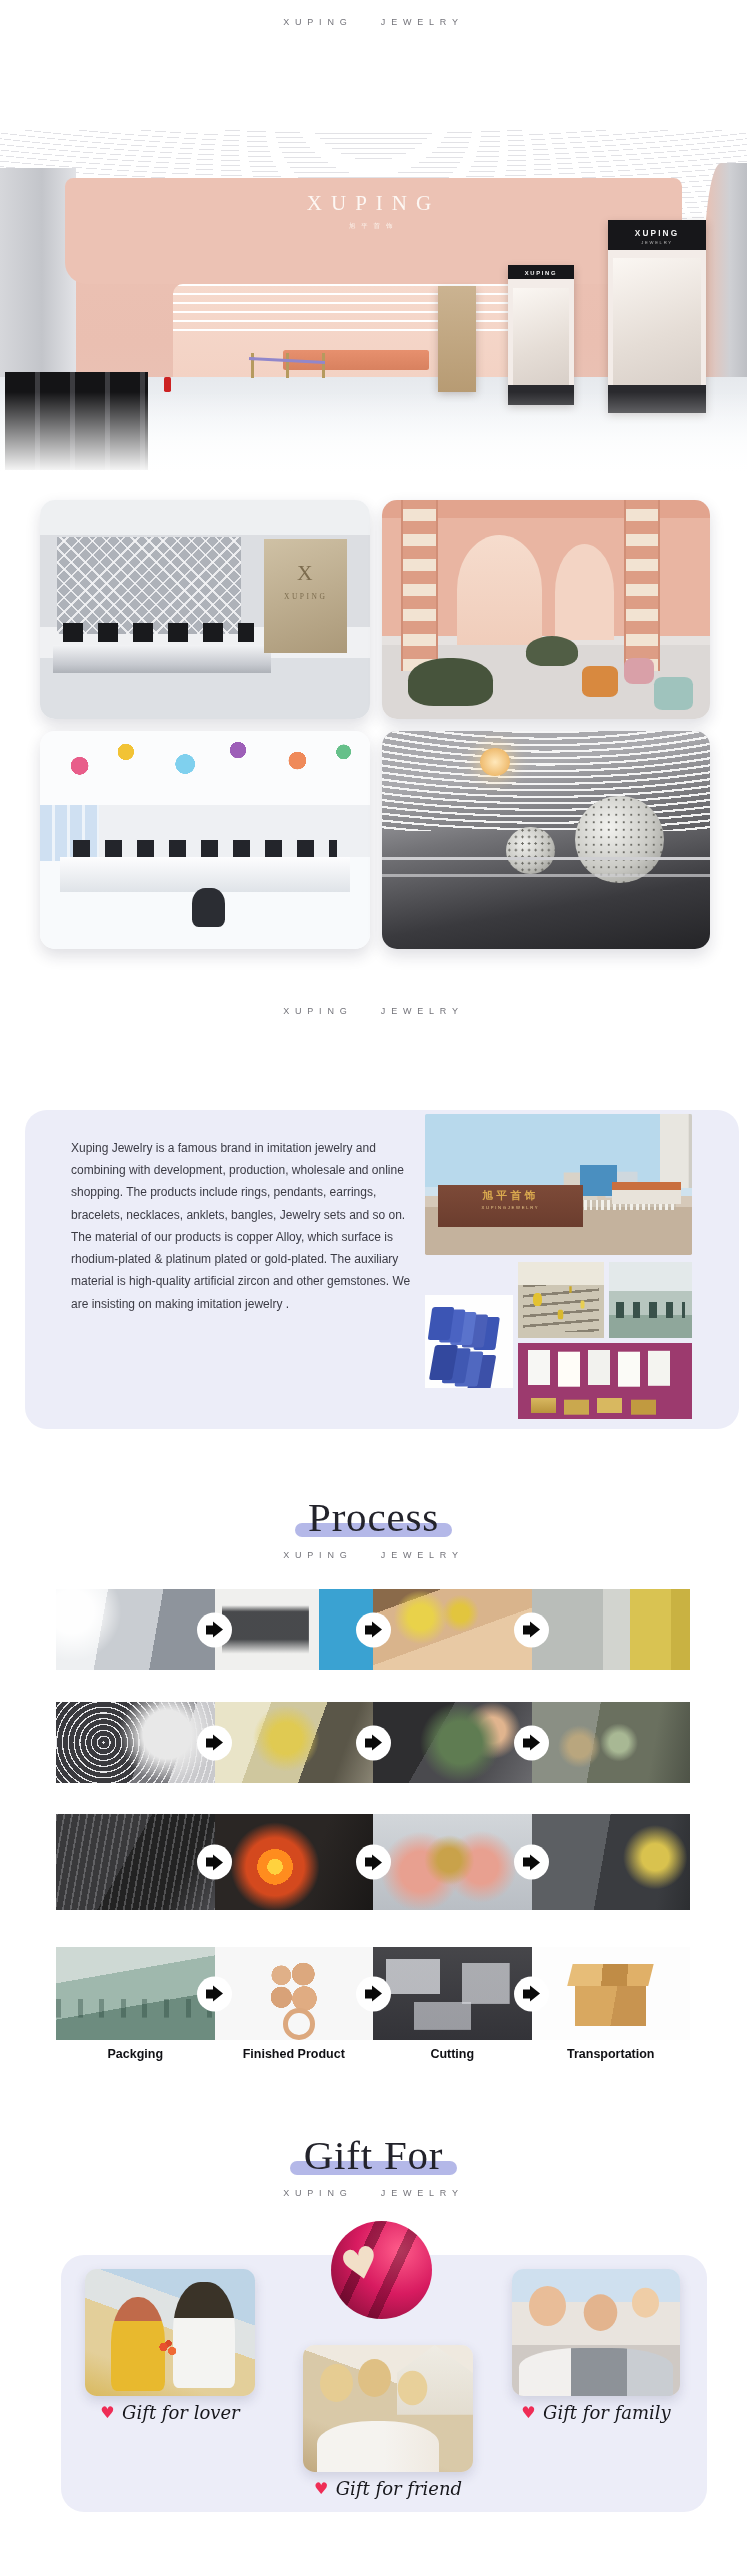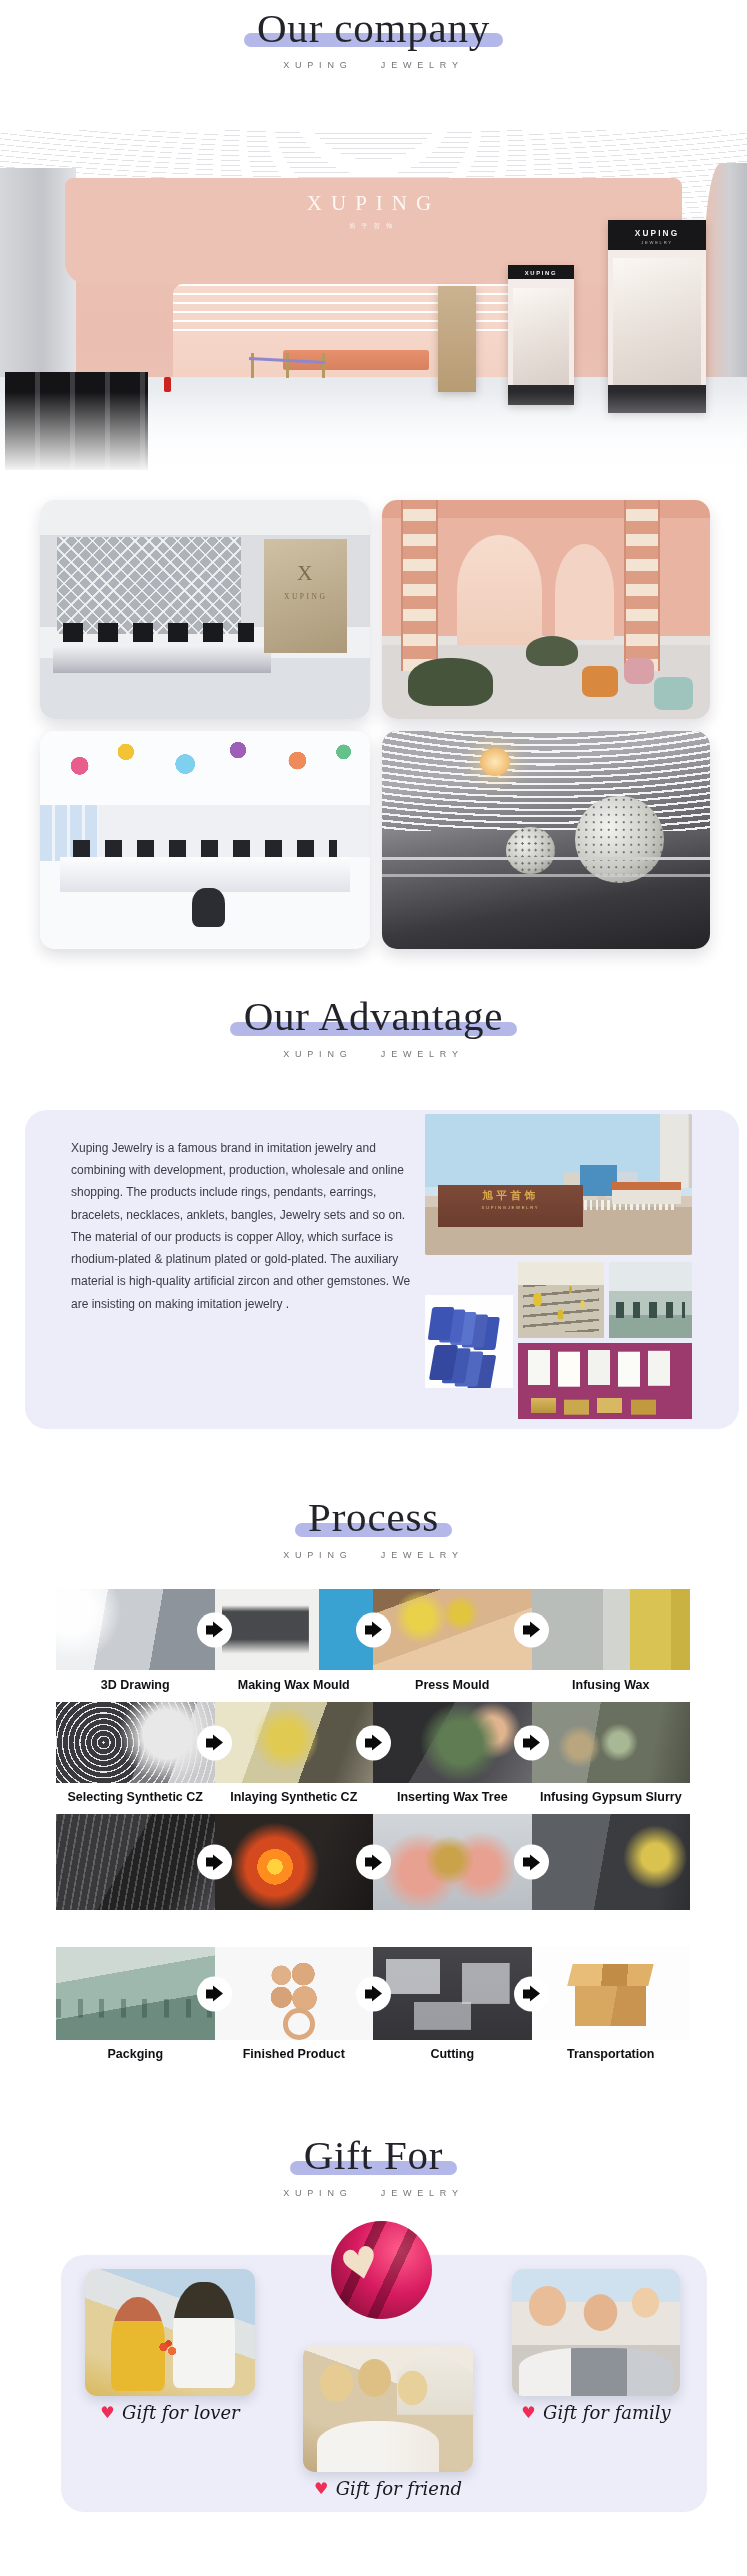--- a/index.html
+++ b/index.html
@@ -269,24 +269,20 @@
   .gl-lover{left:85px;top:2402px;width:170px;}
   .gl-family{left:512px;top:2402px;width:168px;}
   .gl-friend{left:303px;top:2478px;width:170px;}
 </style>
 </head>
 <body>
 
 <div class="page">
 
   <div class="sec-head" style="top:6.6px">
-    <div class="sec-title">
-      <span class="bar"></span>
-      <span class="txt">Our company</span>
-    </div>
     <div class="sec-sub">XUPING JEWELRY</div>
   </div>
 
   <div class="hero">
     <div class="h-ceiling"></div>
     <div class="h-wall-left"></div>
     <div class="h-wall-right"></div>
     <div class="h-fascia">
       <div class="h-sign">
         <span class="en">XUPING</span>
@@ -352,24 +348,20 @@
       <div class="bwaves"></div>
       <div class="lamp"></div>
       <div class="disc1"></div>
       <div class="disc2"></div>
       <div class="rail"></div>
       <div class="rail rail2"></div>
     </div>
   </div>
 
   <div class="sec-head" style="top:995px">
-    <div class="sec-title">
-      <span class="bar"></span>
-      <span class="txt">Our Advantage</span>
-    </div>
     <div class="sec-sub">XUPING JEWELRY</div>
   </div>
 
   <div class="adv-box">
     <div class="adv-text">
       <p>Xuping Jewelry is a famous brand in imitation jewelry and combining with development, production, wholesale and online shopping. The products include rings, pendants, earrings, bracelets, necklaces, anklets, bangles, Jewelry sets and so on. The material of our products is copper Alloy, which surface is rhodium-plated &amp; platinum plated or gold-plated. The auxiliary material is high-quality artificial zircon and other gemstones. We are insisting on making imitation jewelry .</p>
     </div>
     <div class="adv-ph">
       <div class="f-factory">
         <div class="f-tower"></div>
@@ -398,42 +390,30 @@
 
   <div class="prow prow1">
     <div class="pimg s1"></div>
     <div class="pimg s2"></div>
     <div class="pimg s3"></div>
     <div class="pimg s4"></div>
     <span class="parr" style="left:141px"></span>
     <span class="parr" style="left:300px"></span>
     <span class="parr" style="left:458px"></span>
   </div>
-  <div class="plabels plab1">
-    <span>3D Drawing</span>
-    <span>Making Wax Mould</span>
-    <span>Press Mould</span>
-    <span>Infusing Wax</span>
-  </div>
 
   <div class="prow prow2">
     <div class="pimg s5"></div>
     <div class="pimg s6"></div>
     <div class="pimg s7"></div>
     <div class="pimg s8"></div>
     <span class="parr" style="left:141px"></span>
     <span class="parr" style="left:300px"></span>
     <span class="parr" style="left:458px"></span>
   </div>
-  <div class="plabels plab2">
-    <span>Selecting Synthetic CZ</span>
-    <span>Inlaying Synthetic CZ</span>
-    <span>Inserting Wax Tree</span>
-    <span>Infusing Gypsum Slurry</span>
-  </div>
 
   <div class="prow prow3">
     <div class="pimg s9"></div>
     <div class="pimg s10"></div>
     <div class="pimg s11"></div>
     <div class="pimg s12"></div>
     <span class="parr" style="left:141px"></span>
     <span class="parr" style="left:300px"></span>
     <span class="parr" style="left:458px"></span>
   </div>

